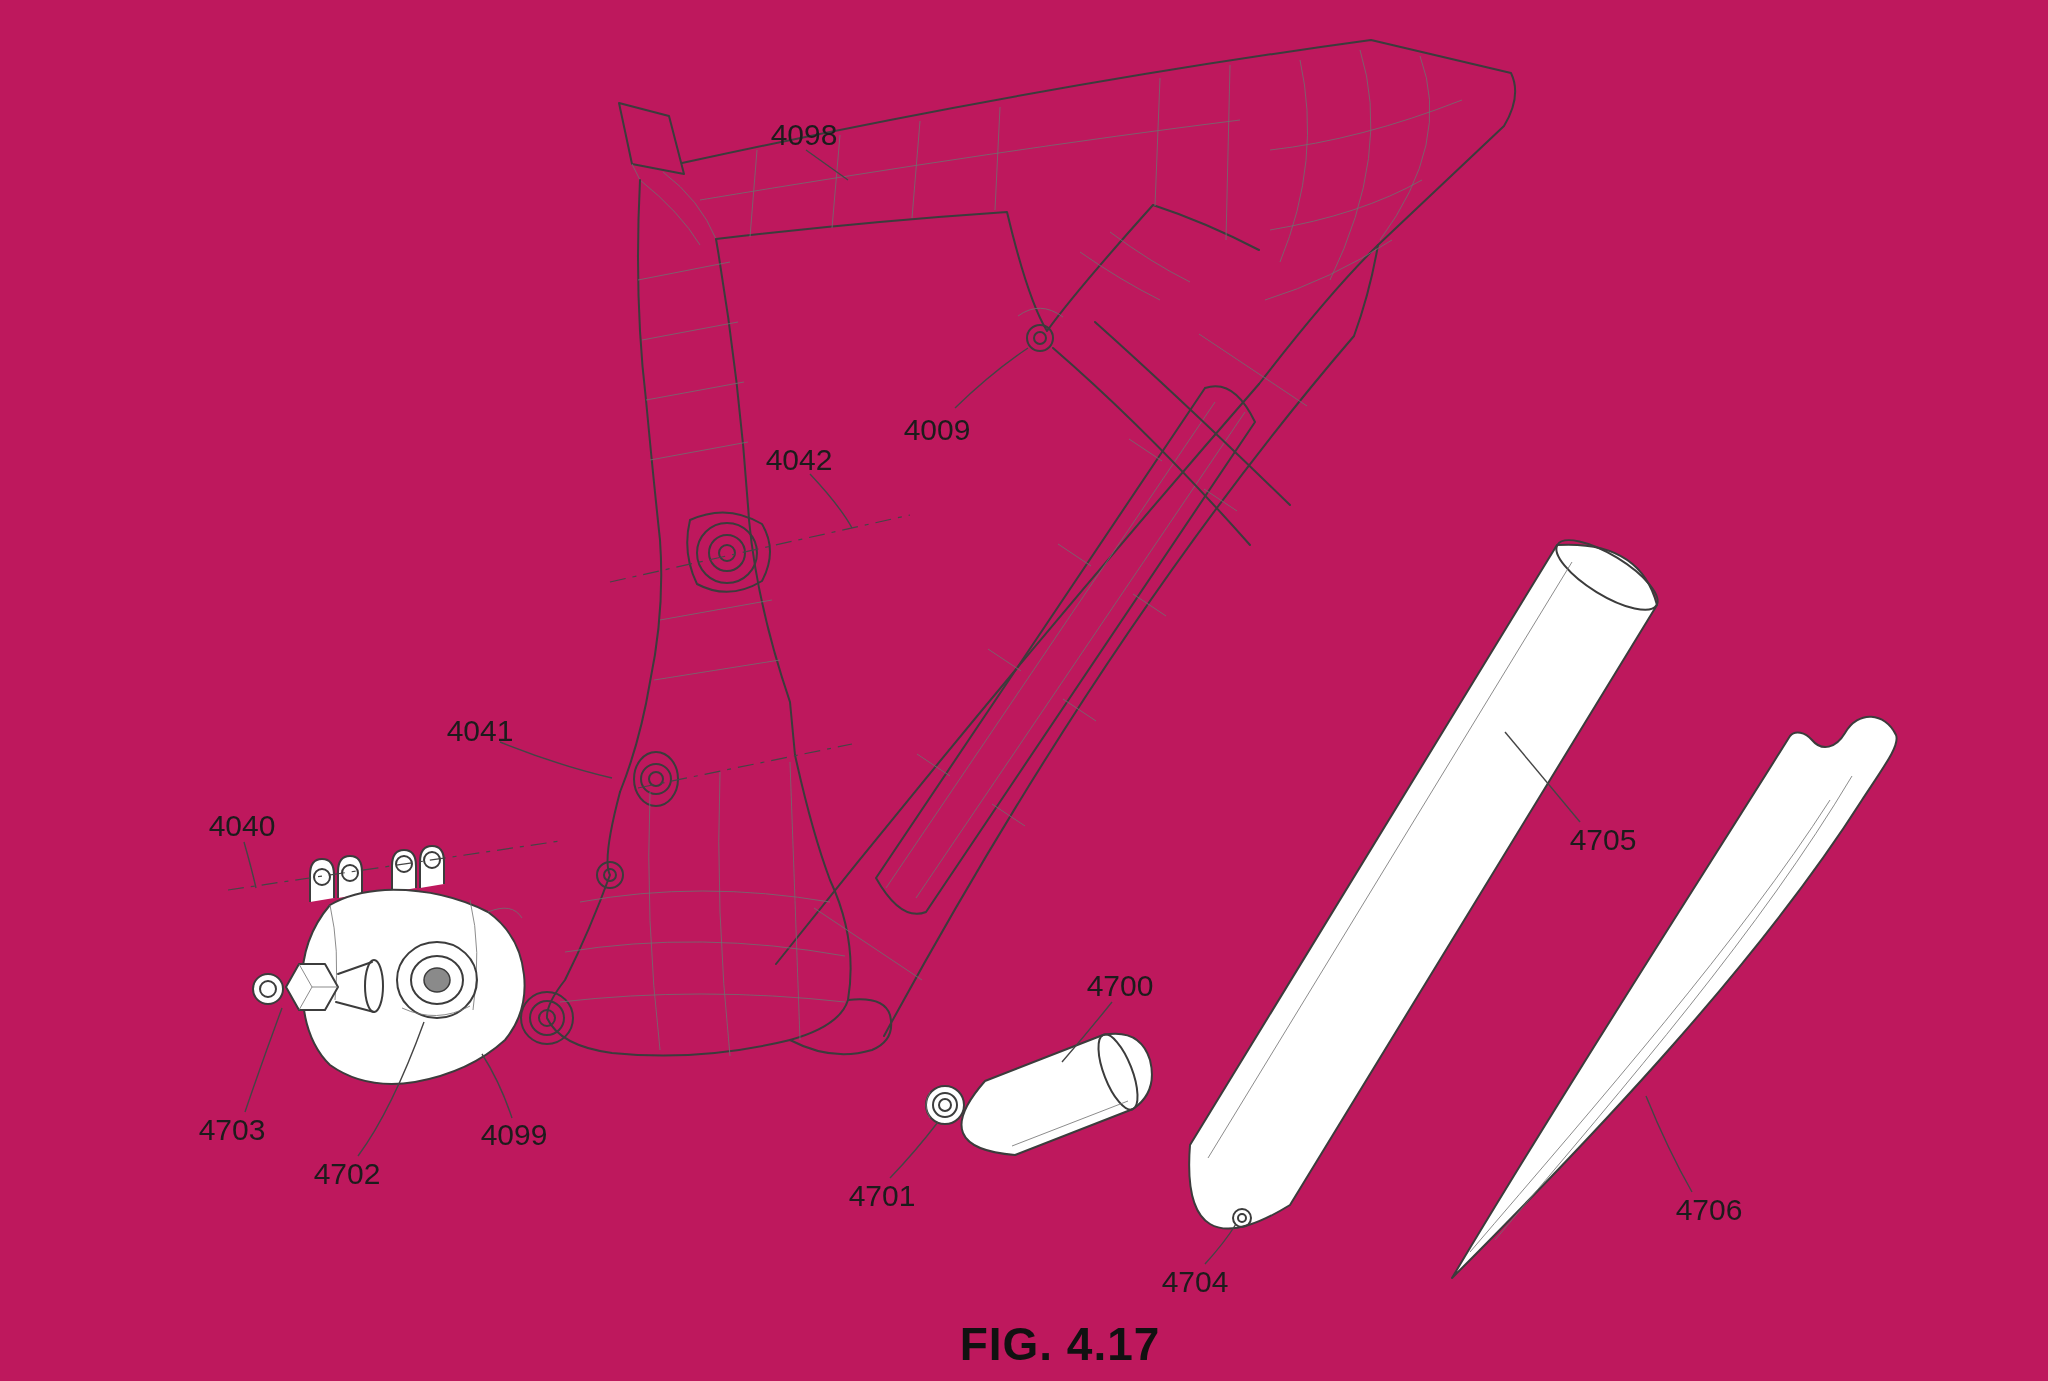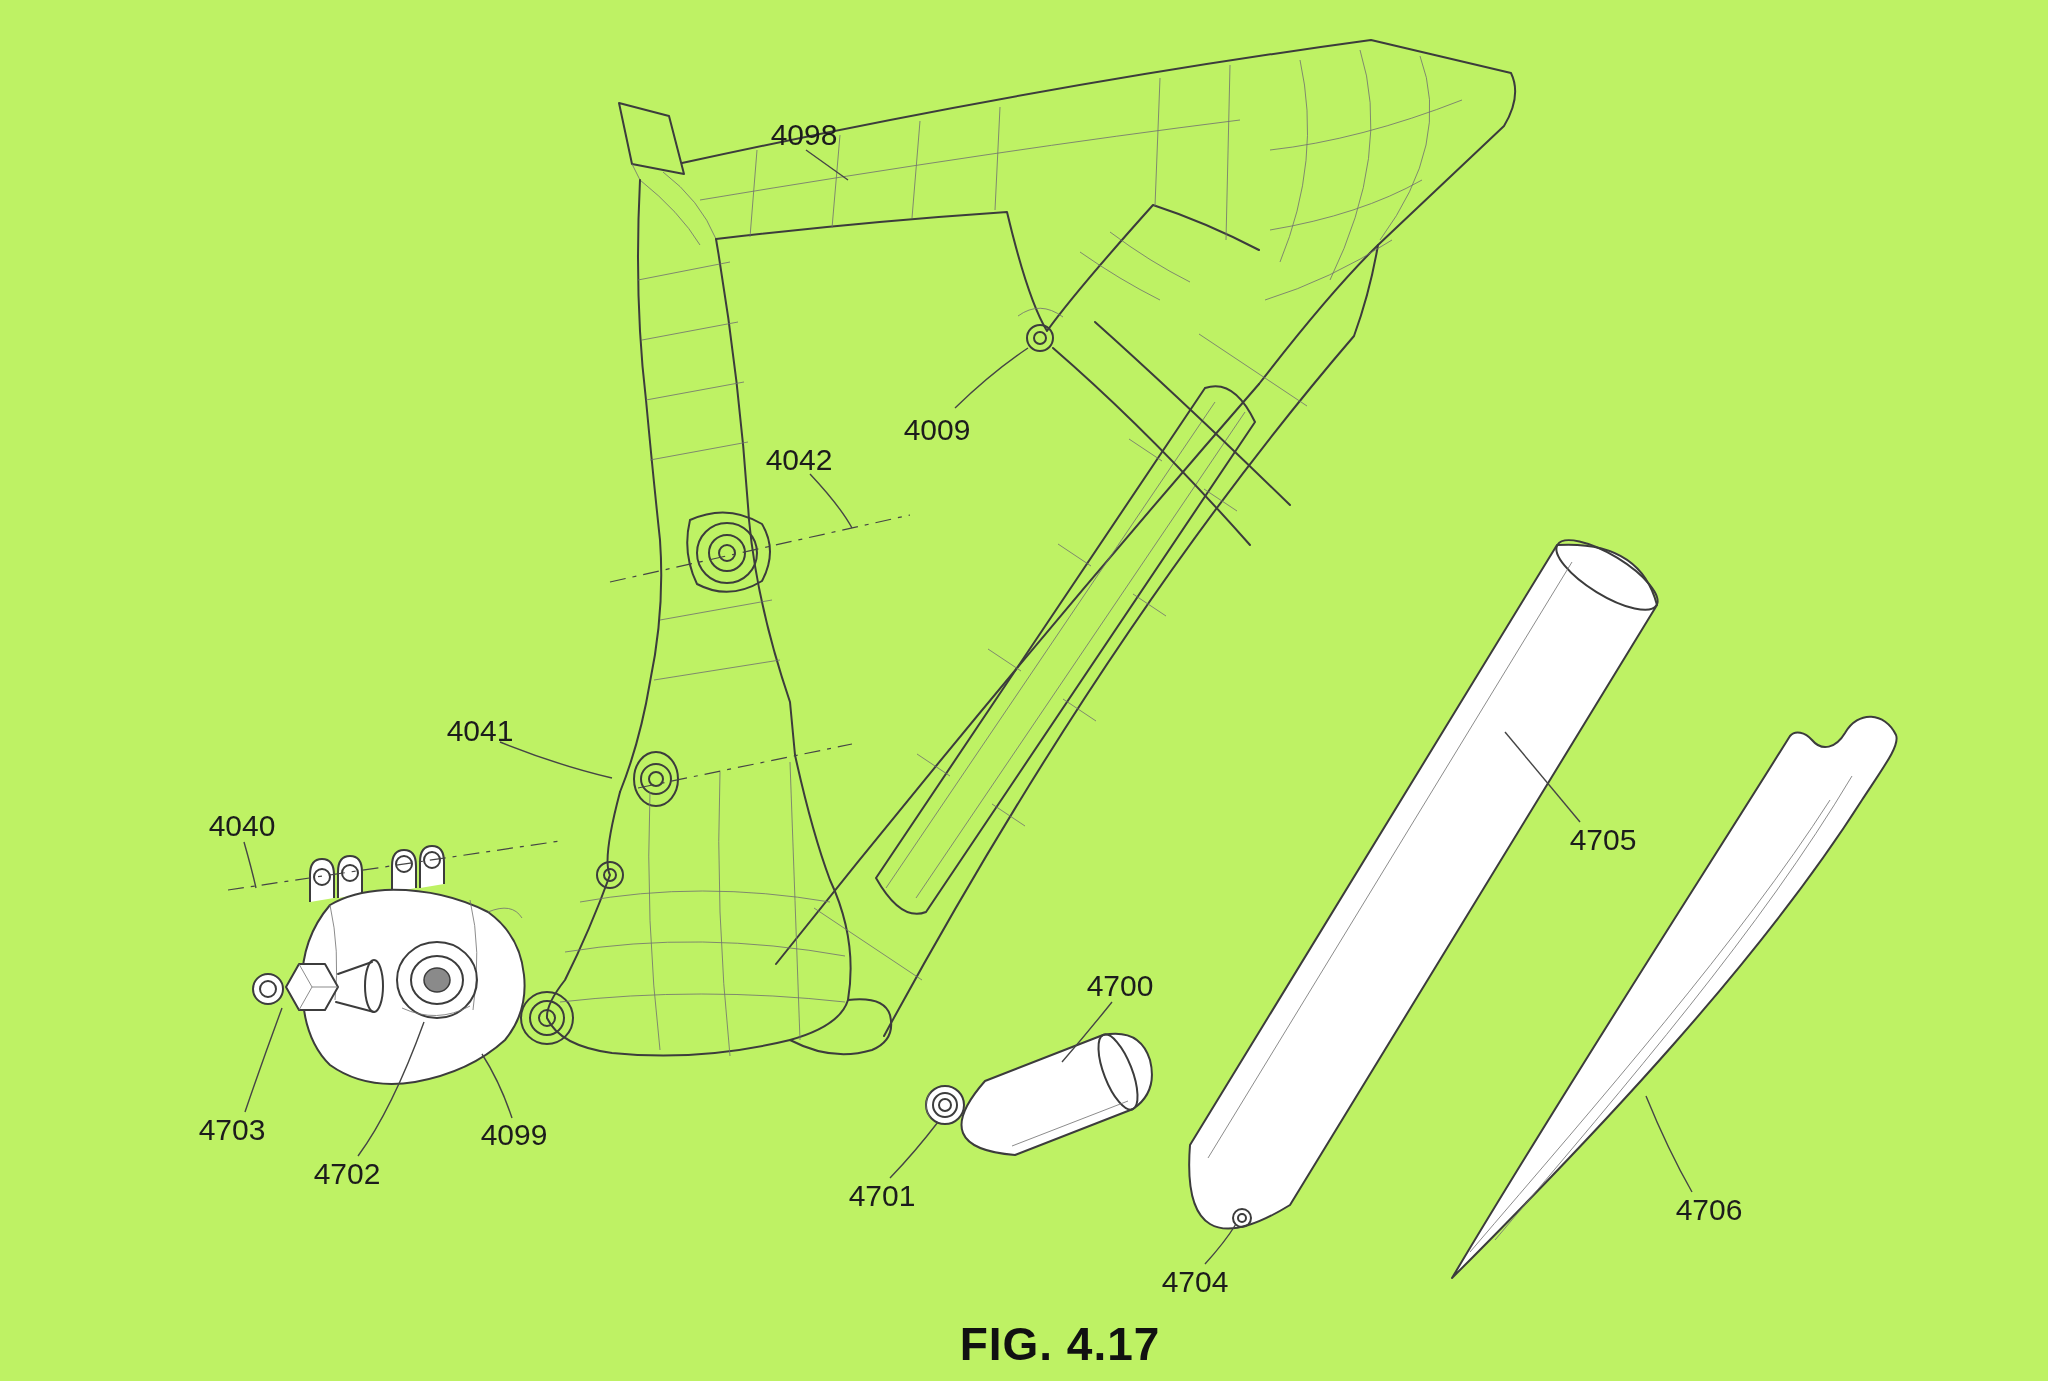--- a/index.html
+++ b/index.html
@@ -1,19 +1,19 @@
 <!DOCTYPE html>
 <html><head>
 <meta charset="utf-8">
 <style>
   html,body{margin:0;padding:0;background:#e8e8e8;}
   .canvas{
     position:relative;
     width:2048px;height:1381px;
-    background:#bef264;
+    background:#be185d;
     font-family:"Liberation Sans", sans-serif;
     overflow:hidden;
   }
   svg{position:absolute;inset:0;display:block;}
   .outline{stroke:#3c3c3c;stroke-width:2;fill:none;stroke-linecap:round;stroke-linejoin:round;}
   .outline-fill{stroke:#3c3c3c;stroke-width:2;fill:#ffffff;stroke-linejoin:round;}
   .mesh{stroke:#6f6f6f;stroke-width:1;fill:none;opacity:.8;}
   .leader{stroke:#454545;stroke-width:1.4;fill:none;}
   .centerline{stroke:#454545;stroke-width:1.2;fill:none;stroke-dasharray:16 7 4 7;}
   .ref-num{font-size:30px;fill:#1c1c1c;}

